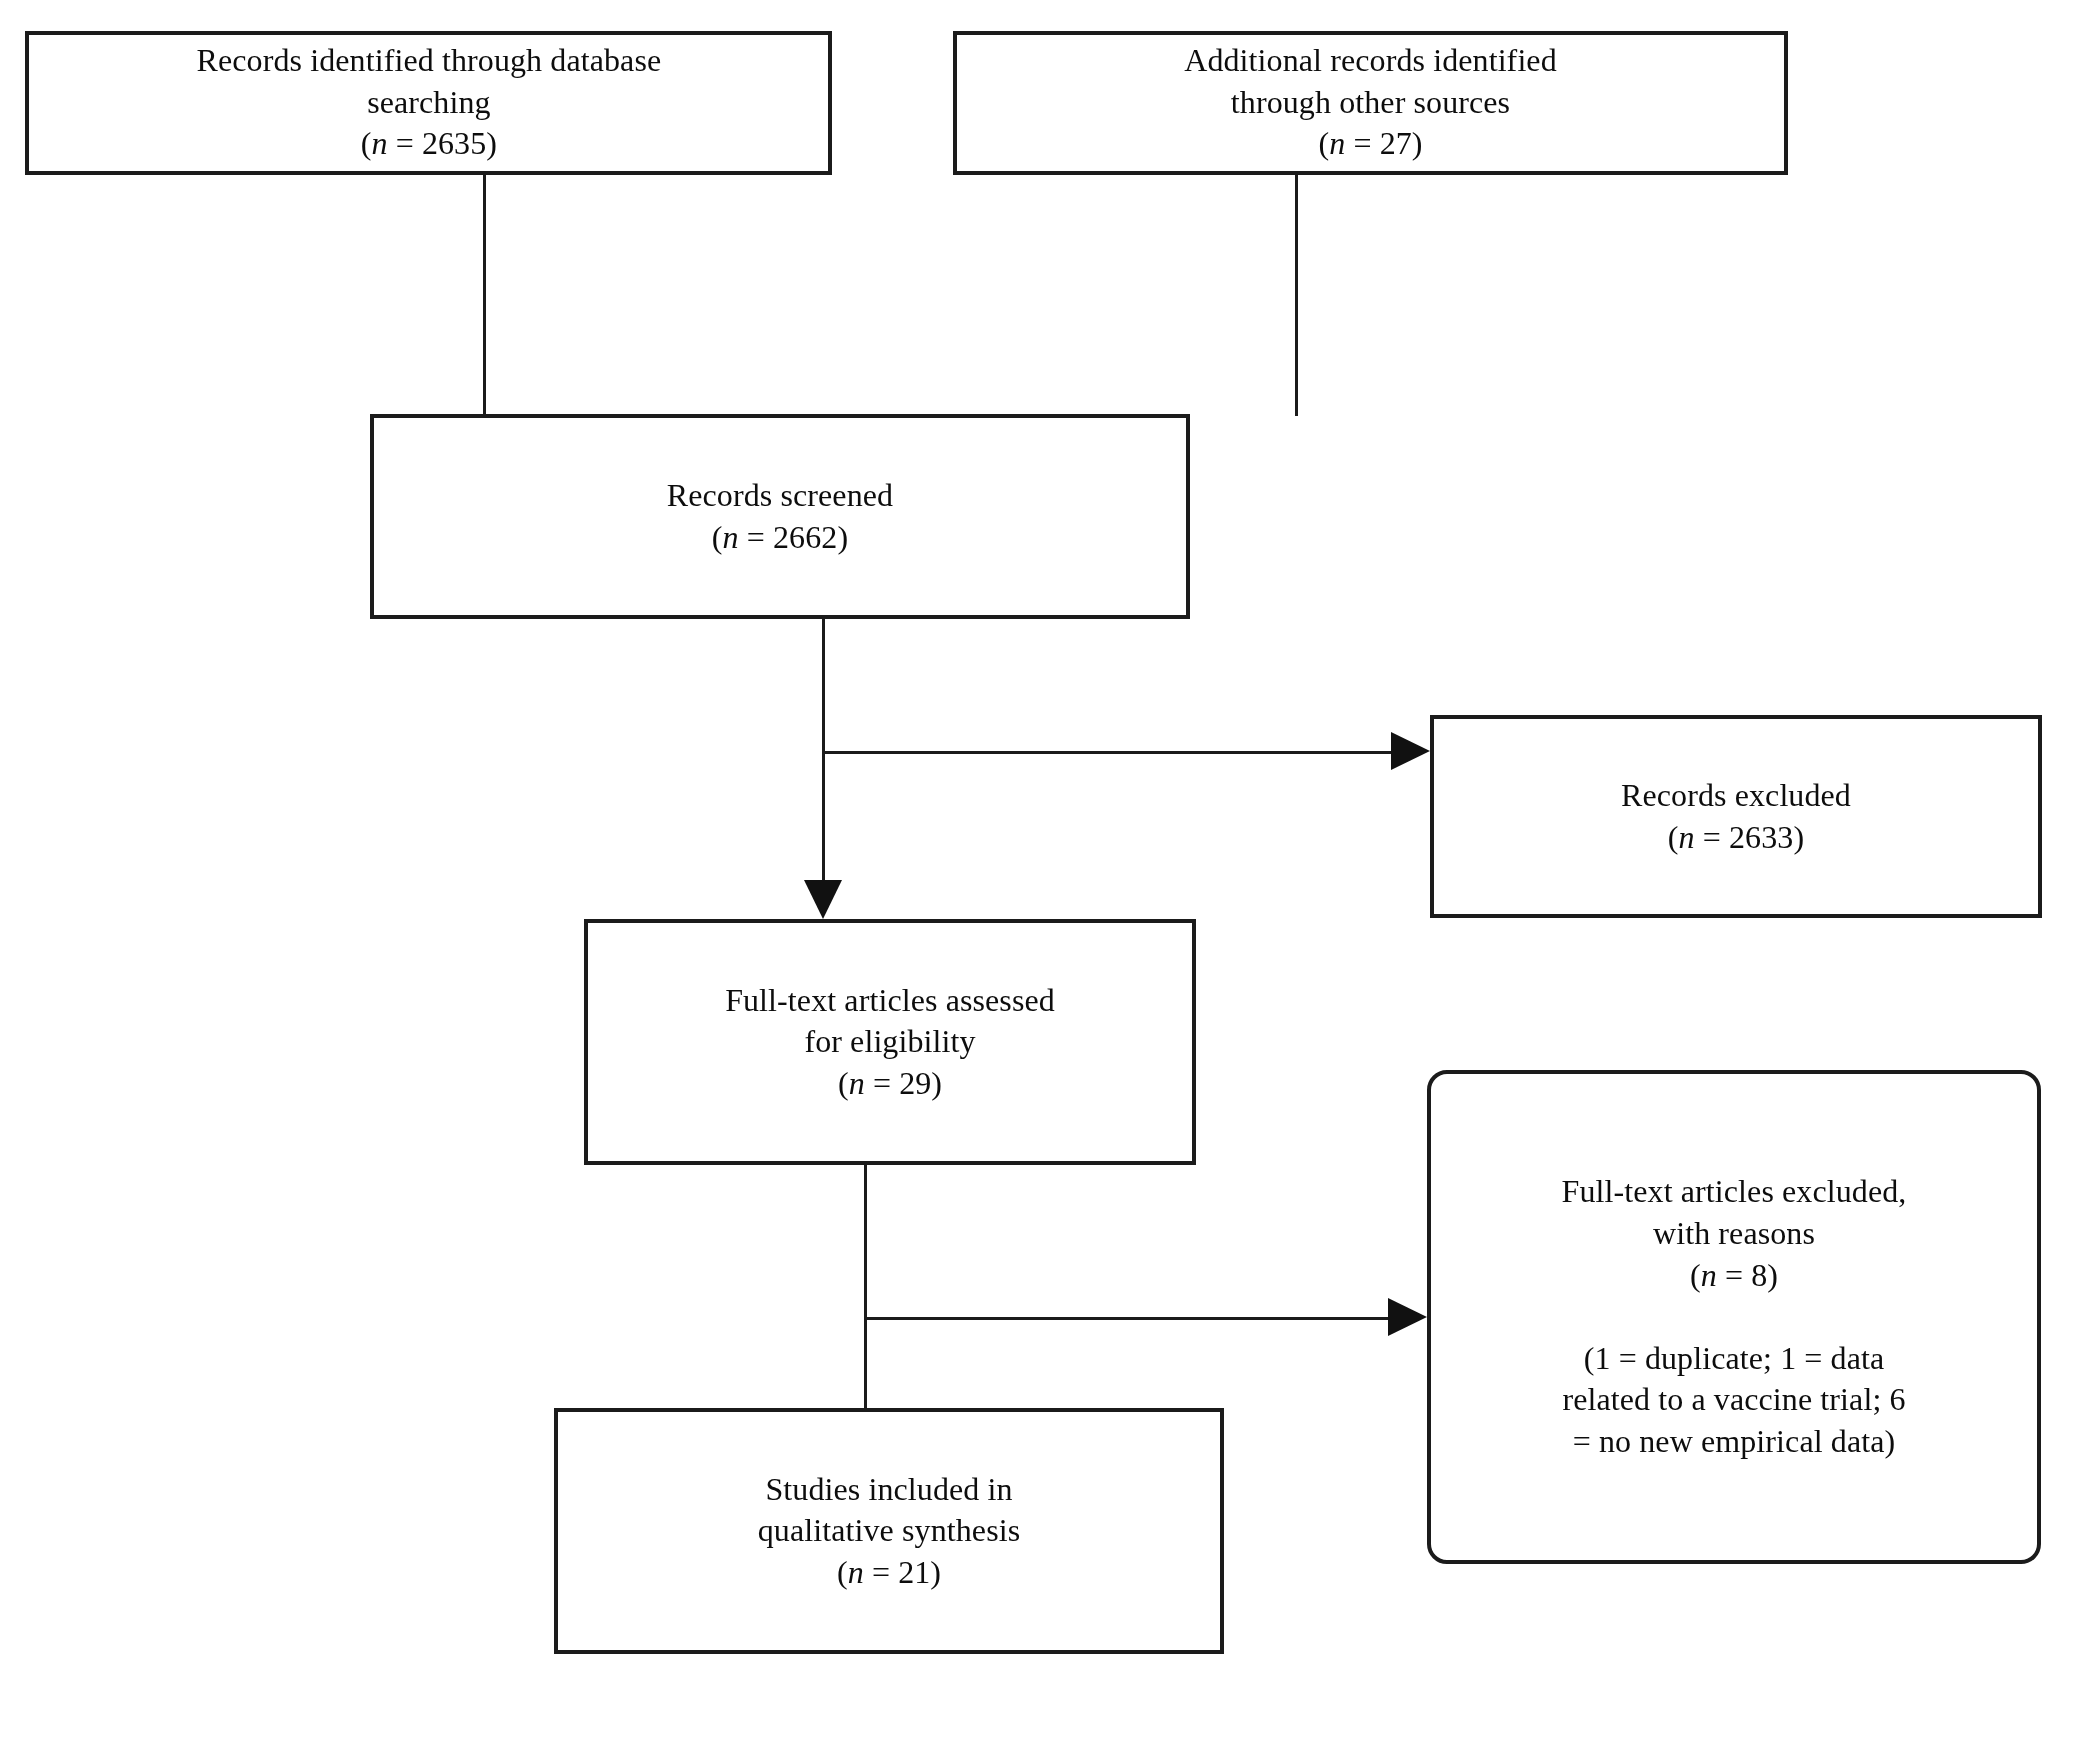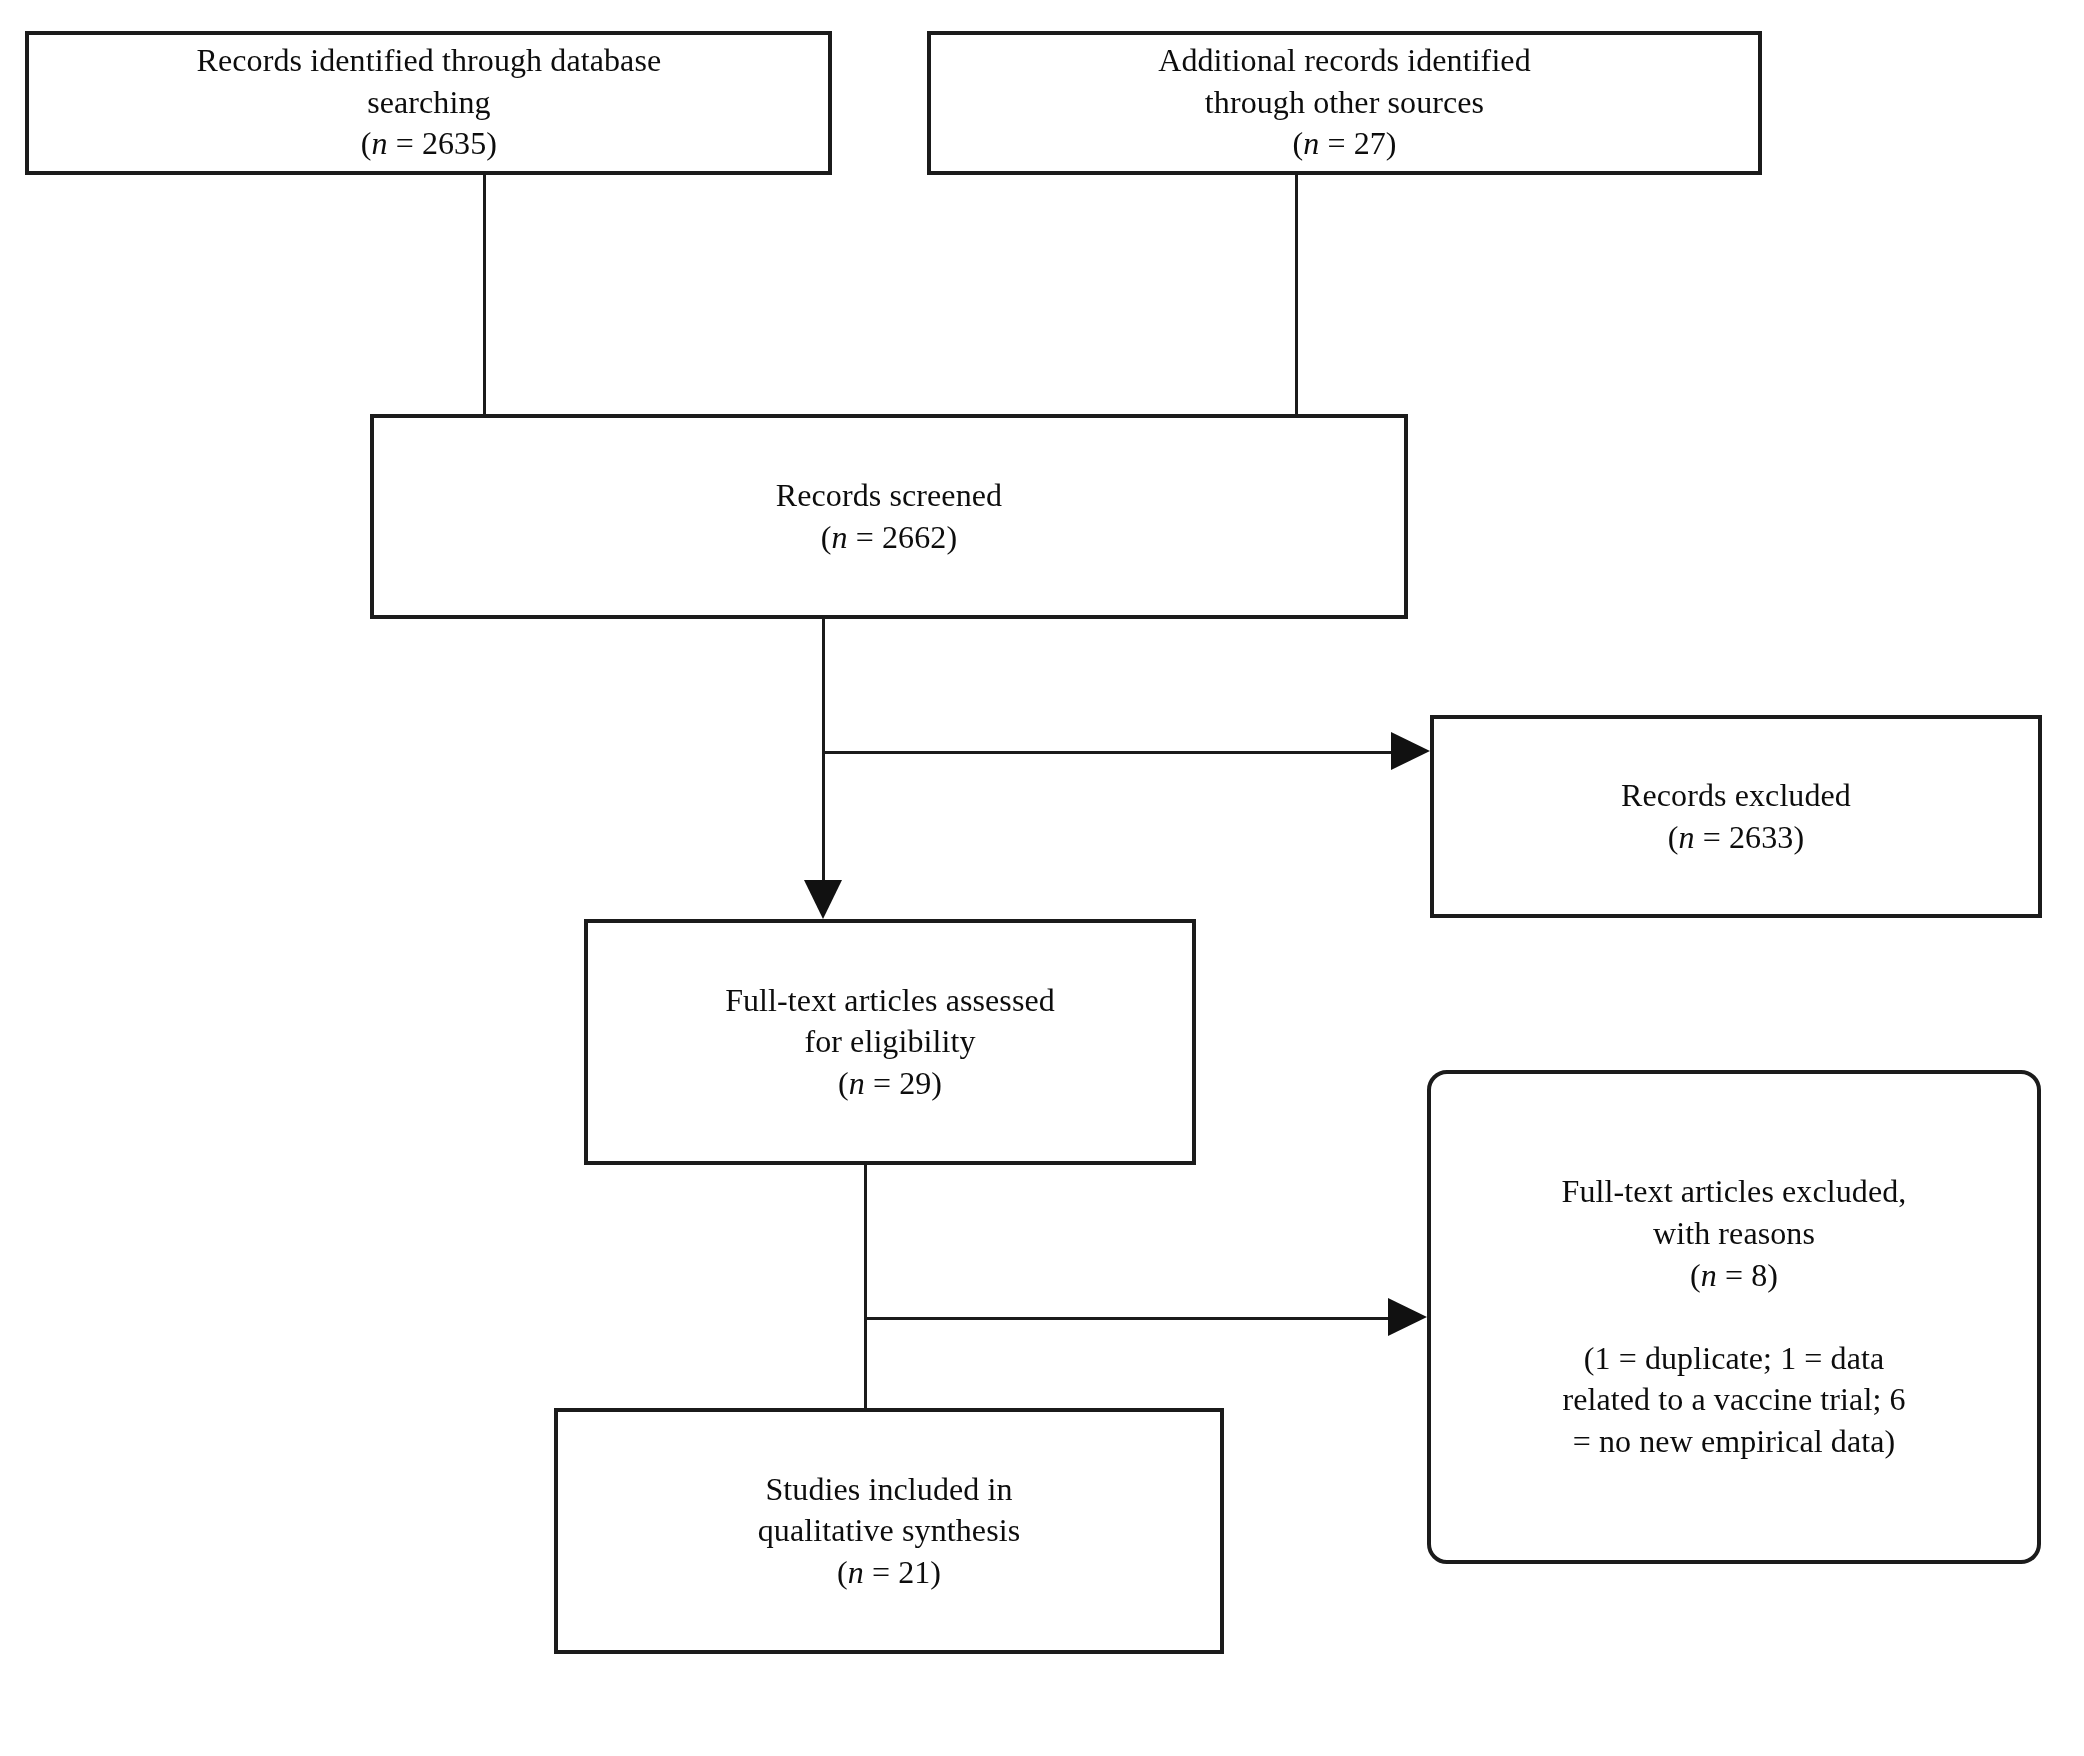--- a/index.html
+++ b/index.html
@@ -33,22 +33,22 @@
     padding: 0 15.3px;
     font-size: 32px;
     line-height: 1.30;
     white-space: pre-line;
     letter-spacing: 0.1px;
   }
   .node .txt .ital { font-style: italic; }
 
   
   #n-db        { left: 25.4px;   top: 30.5px;   width: 807px;  height: 144px; }
-  #n-other     { left: 927px; top: 30.5px;   width: 835px;  height: 144px; }
-  #n-screened  { left: 370px;  top: 414px;  width: 1038px; height: 205px; }
+  #n-other     { left: 953px; top: 30.5px;   width: 835px;  height: 144px; }
+  #n-screened  { left: 370px;  top: 414px;  width: 820px; height: 205px; }
   #n-excluded  { left: 1430px; top: 715px;  width: 612px;  height: 203px; }
   #n-fulltext  { left: 576px;  top: 919px; width: 612px;  height: 246px; margin-left: 8px; }
   #n-ftexcl    { left: 1427px; top: 1070px; width: 614px;  height: 494px; border-radius: 20px; }
   #n-included  { left: 554px;  top: 1408px; width: 670px;  height: 246px; }
 
   #n-ftexcl .txt { line-height: 1.30; }
 
   
   .conn {
     position: absolute;

